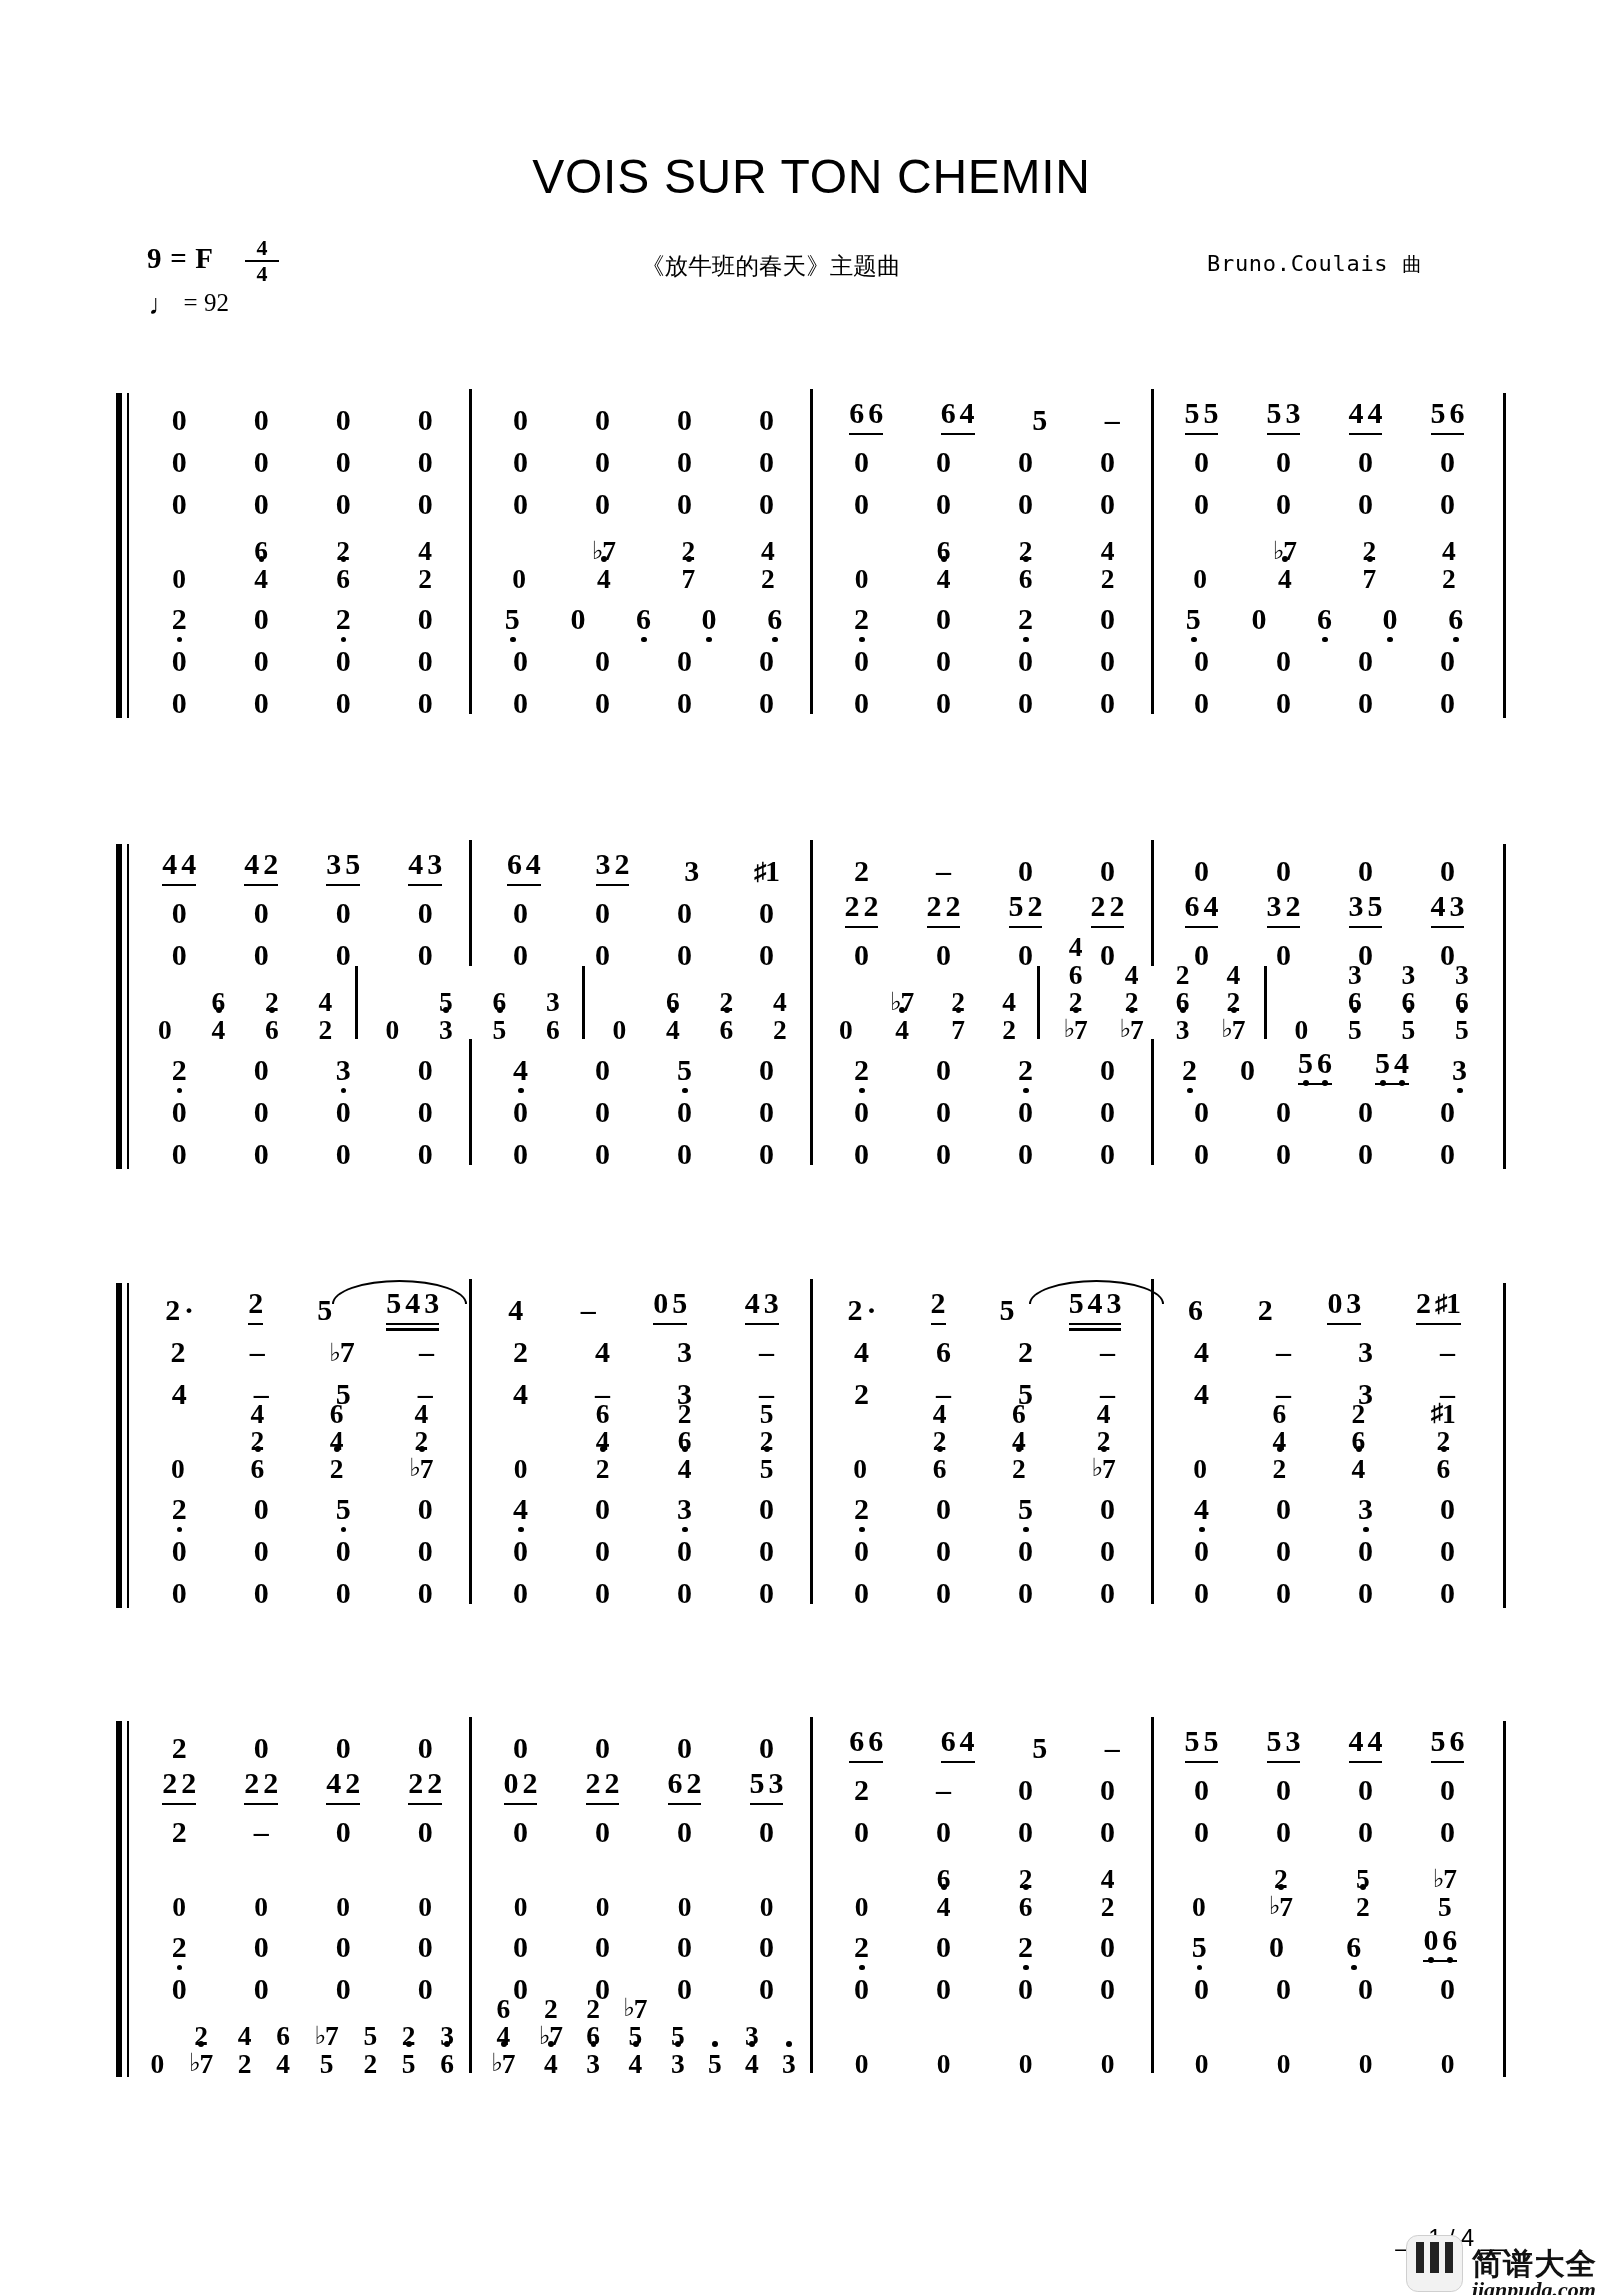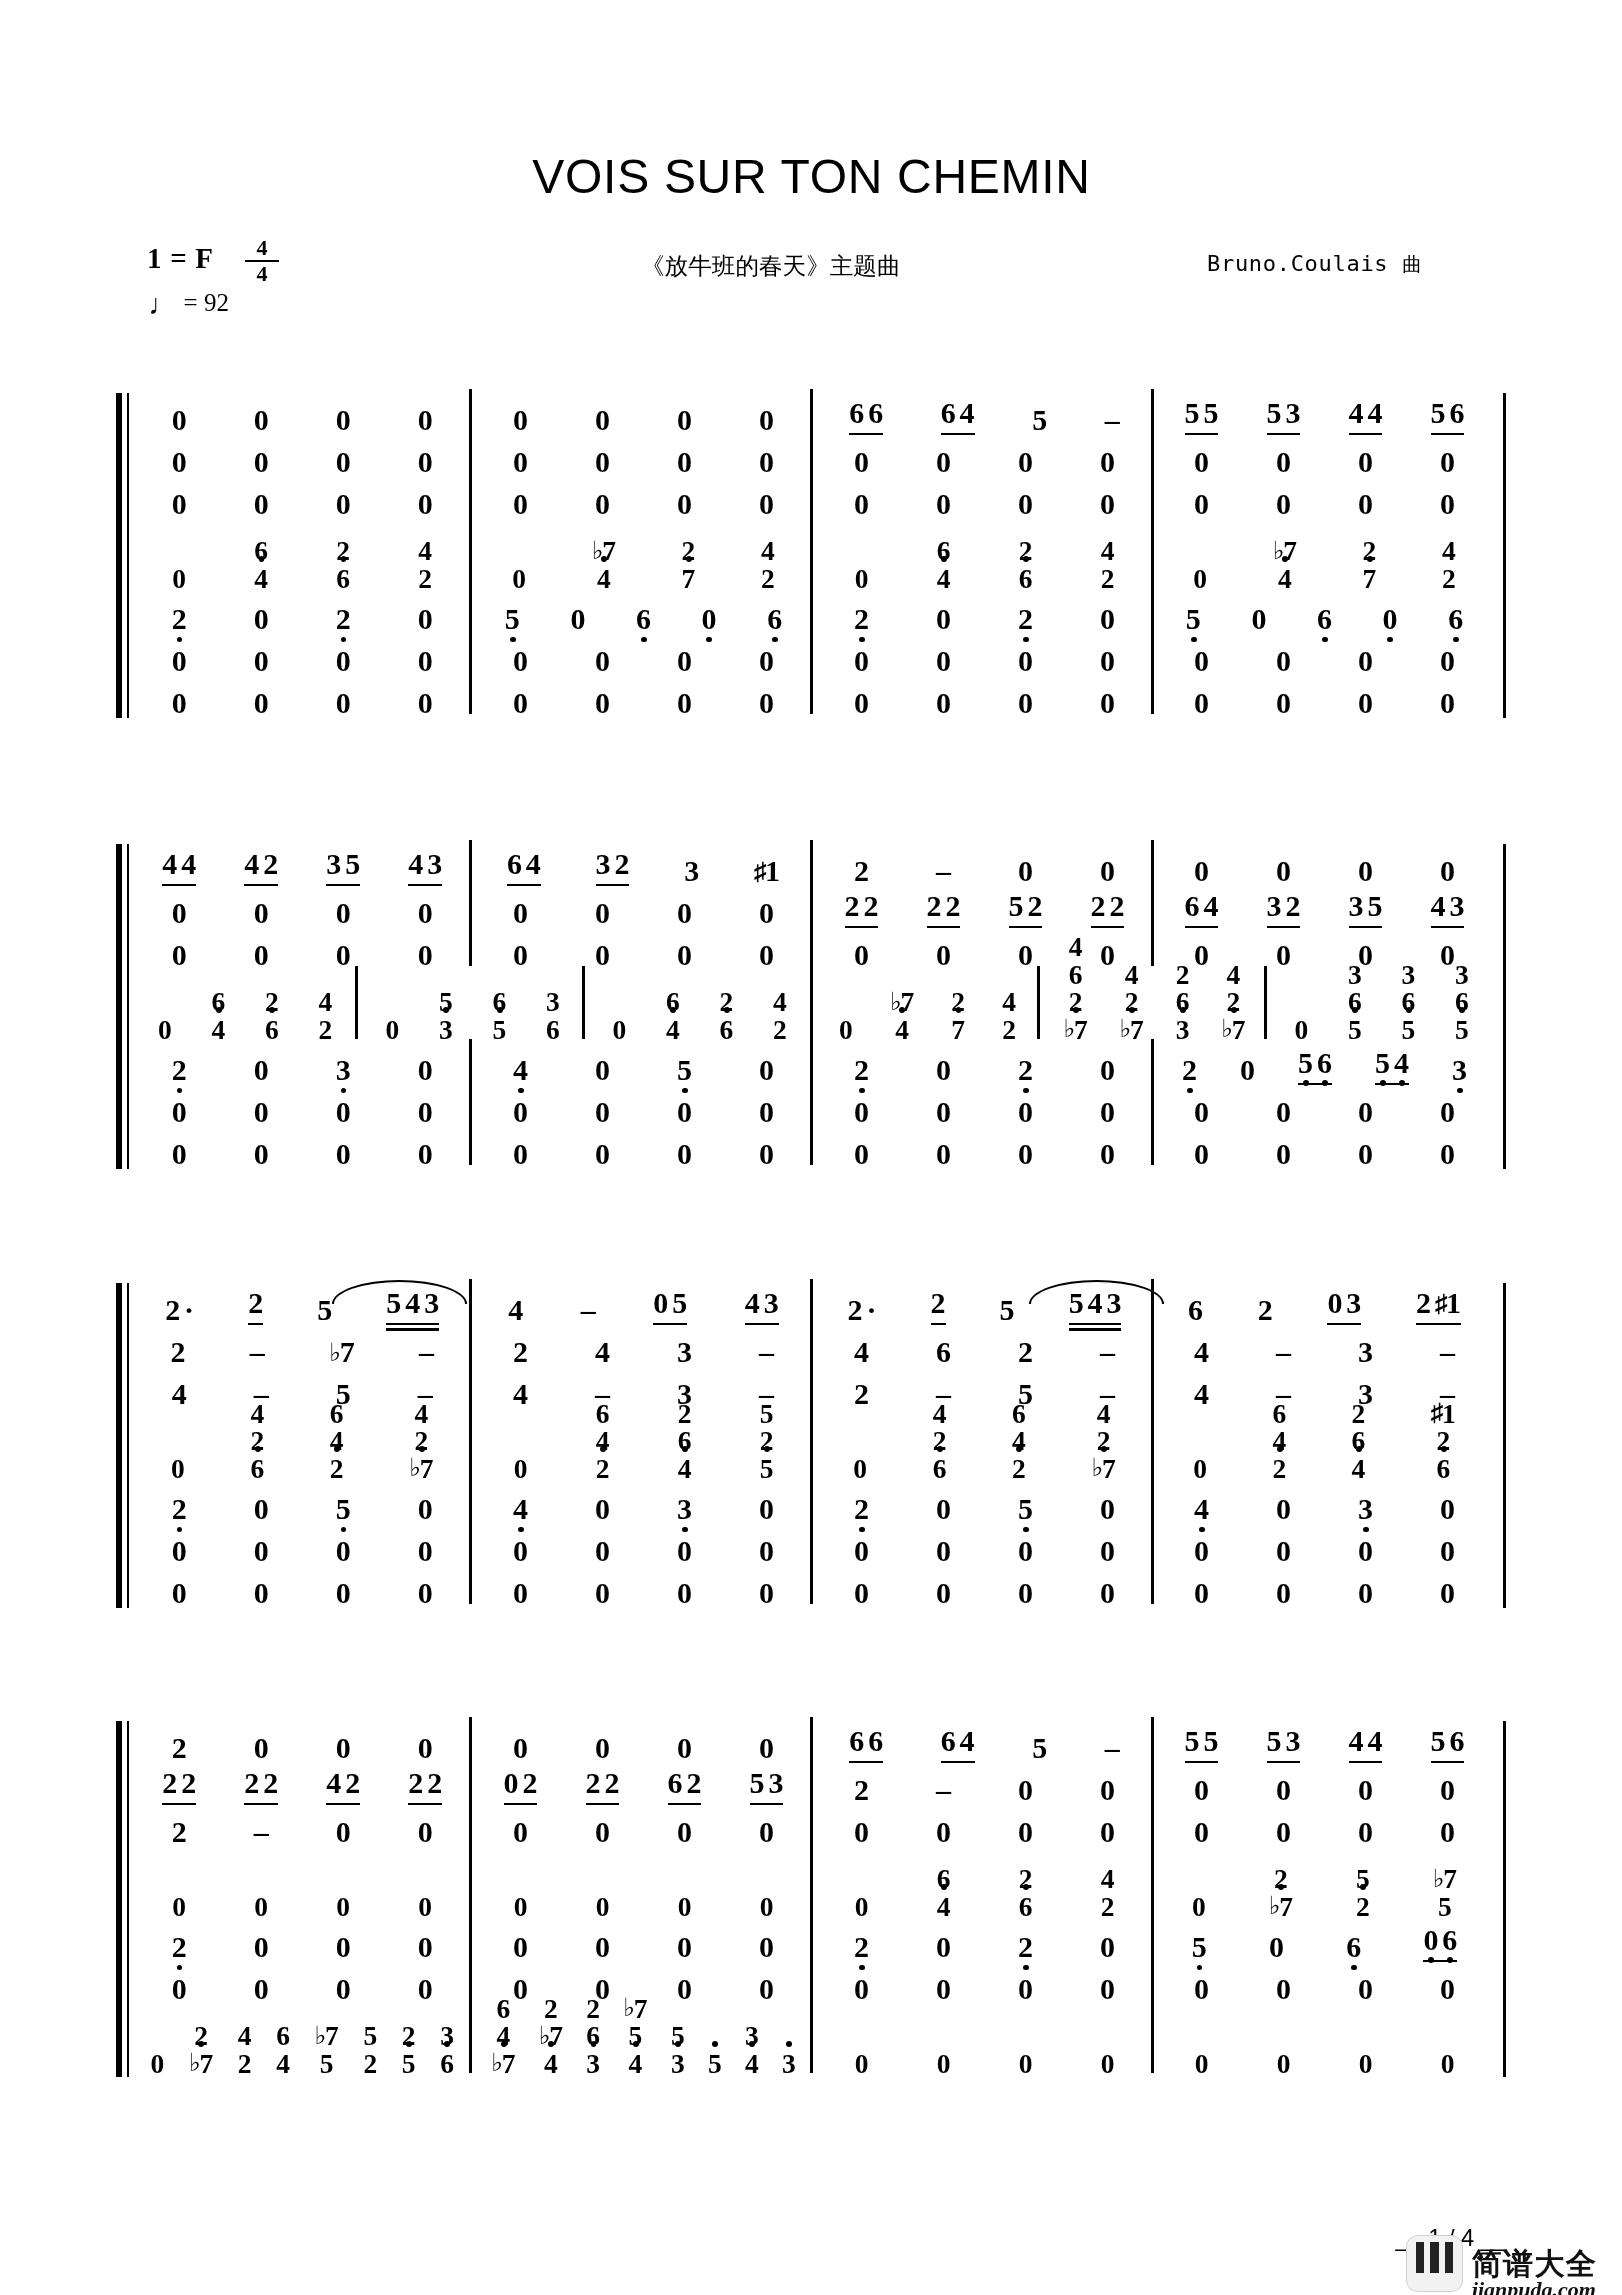--- a/index.html
+++ b/index.html
@@ -79,21 +79,21 @@
 
   .slur{position:absolute;border:2.6px solid #000;border-bottom:none;
         border-radius:50%/100% 100% 0 0;height:22px;}
 </style>
 </head>
 <body>
 
 <div id="title">VOIS SUR TON CHEMIN</div>
 
 <div id="keyblock">
-  <div id="keyline">1 = F</div>
+  <div id="keyline">9 = F</div>
   <div id="meter">
     <span class="num">4</span>
     <span class="den">4</span>
   </div>
   <div id="tempo">
     <span class="qn">♩</span>
     <span>= 92</span>
   </div>
 </div>
 

